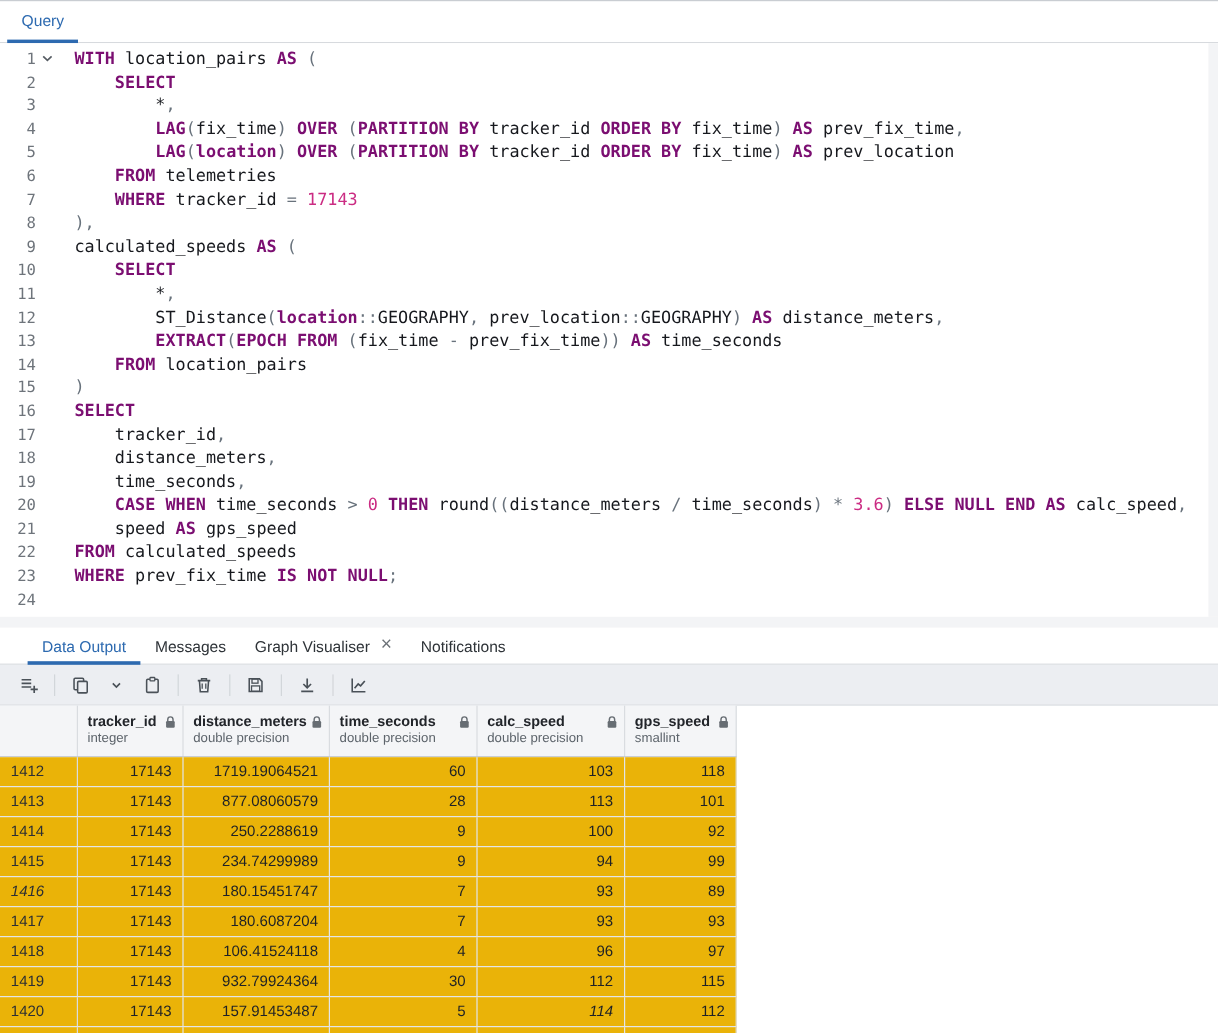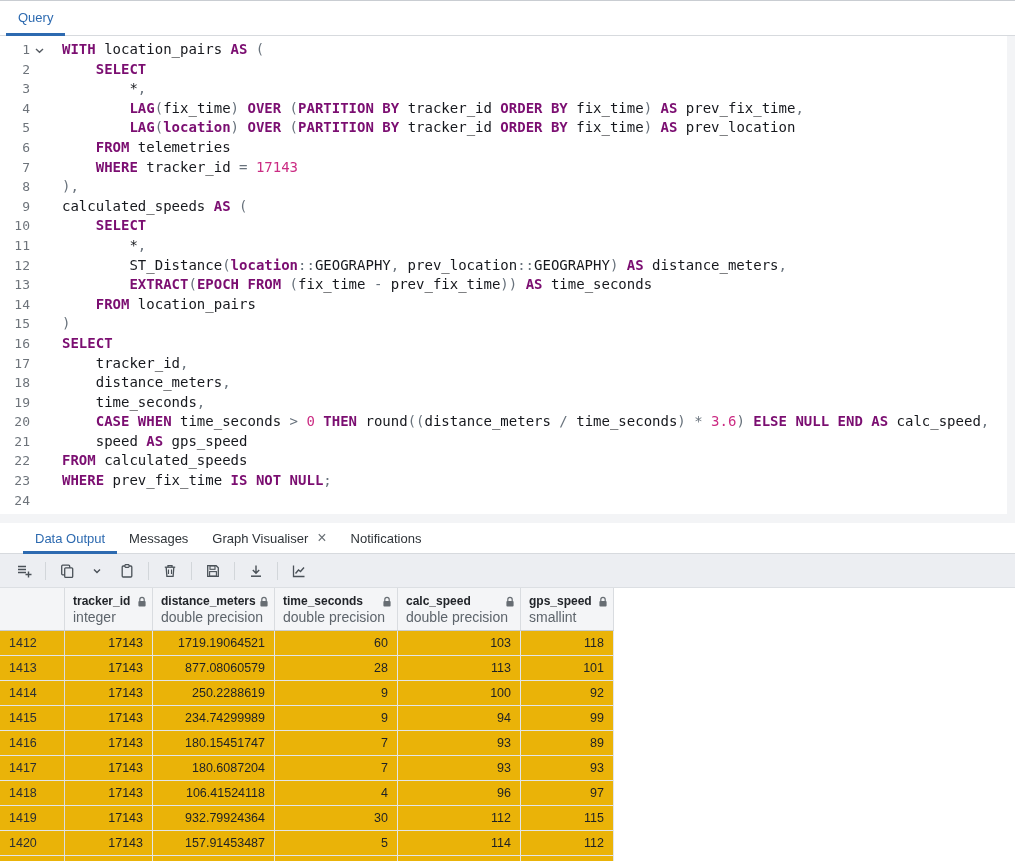--- a/index.html
+++ b/index.html
@@ -53,21 +53,21 @@
   .ticon { display:flex; }
 
   
   .grid { font-size:12.5px; color:#1e2126; width:614px; }
   .grid-header { display:flex; height:43px; background:#f4f5f7;
                  border-bottom:1px solid #c9cdd2; }
   .hcell { border-right:1px solid #d9dce0; padding:6px 8px 0 8px; position:relative; }
   .hcell.corner { padding:0; }
   .cname { display:block; font-weight:bold; font-size:12px; color:#22252a; padding-right:14px;
            white-space:nowrap; overflow:hidden; }
-  .ctype { display:block; font-size:14px; color:#5d646b; margin-top:1px; white-space:nowrap; }
+  .ctype { display:block; font-size:11px; color:#5d646b; margin-top:1px; white-space:nowrap; }
   .lock { position:absolute; top:8px; right:5px; }
   .grow { display:flex; height:25px; border-bottom:1px solid #e2e5e9; background:#eab308; }
   .rownum { border-right:1px solid #d9dce0; padding:0 9px; line-height:24px; color:#2c2f33;
             text-align:left; }
   .dcell { border-right:1px solid #e2e5e9; padding:0 9px; line-height:24px; text-align:right; }
   .grow.partial { height:25px; }
 </style>
 </head>
 <body>
 
@@ -344,21 +344,21 @@
         </div>
         <div class="grow">
           <div class="rownum" style="width: 65px;">1415</div>
           <div class="dcell" style="width: 88px;">17143</div>
           <div class="dcell" style="width: 122px;">234.74299989</div>
           <div class="dcell" style="width: 123px;">9</div>
           <div class="dcell" style="width: 123px;">94</div>
           <div class="dcell" style="width: 93px;">99</div>
         </div>
         <div class="grow">
-          <div class="rownum" style="width: 65px;">1416</div>
+          <div class="rownum" style="width: 65px; font-style: italic;">1416</div>
           <div class="dcell" style="width: 88px;">17143</div>
           <div class="dcell" style="width: 122px;">180.15451747</div>
           <div class="dcell" style="width: 123px;">7</div>
           <div class="dcell" style="width: 123px;">93</div>
           <div class="dcell" style="width: 93px;">89</div>
         </div>
         <div class="grow">
           <div class="rownum" style="width: 65px;">1417</div>
           <div class="dcell" style="width: 88px;">17143</div>
           <div class="dcell" style="width: 122px;">180.6087204</div>
@@ -380,21 +380,21 @@
           <div class="dcell" style="width: 122px;">932.79924364</div>
           <div class="dcell" style="width: 123px;">30</div>
           <div class="dcell" style="width: 123px;">112</div>
           <div class="dcell" style="width: 93px;">115</div>
         </div>
         <div class="grow">
           <div class="rownum" style="width: 65px;">1420</div>
           <div class="dcell" style="width: 88px;">17143</div>
           <div class="dcell" style="width: 122px;">157.91453487</div>
           <div class="dcell" style="width: 123px;">5</div>
-          <div class="dcell" style="width: 123px;">114</div>
+          <div class="dcell" style="width: 123px; font-style: italic;">114</div>
           <div class="dcell" style="width: 93px;">112</div>
         </div>
         <div class="grow partial">
           <div class="rownum" style="width: 65px;"></div>
           <div class="dcell" style="width: 88px;"></div>
           <div class="dcell" style="width: 122px;"></div>
           <div class="dcell" style="width: 123px;"></div>
           <div class="dcell" style="width: 123px;"></div>
           <div class="dcell" style="width: 93px;"></div>
         </div>

